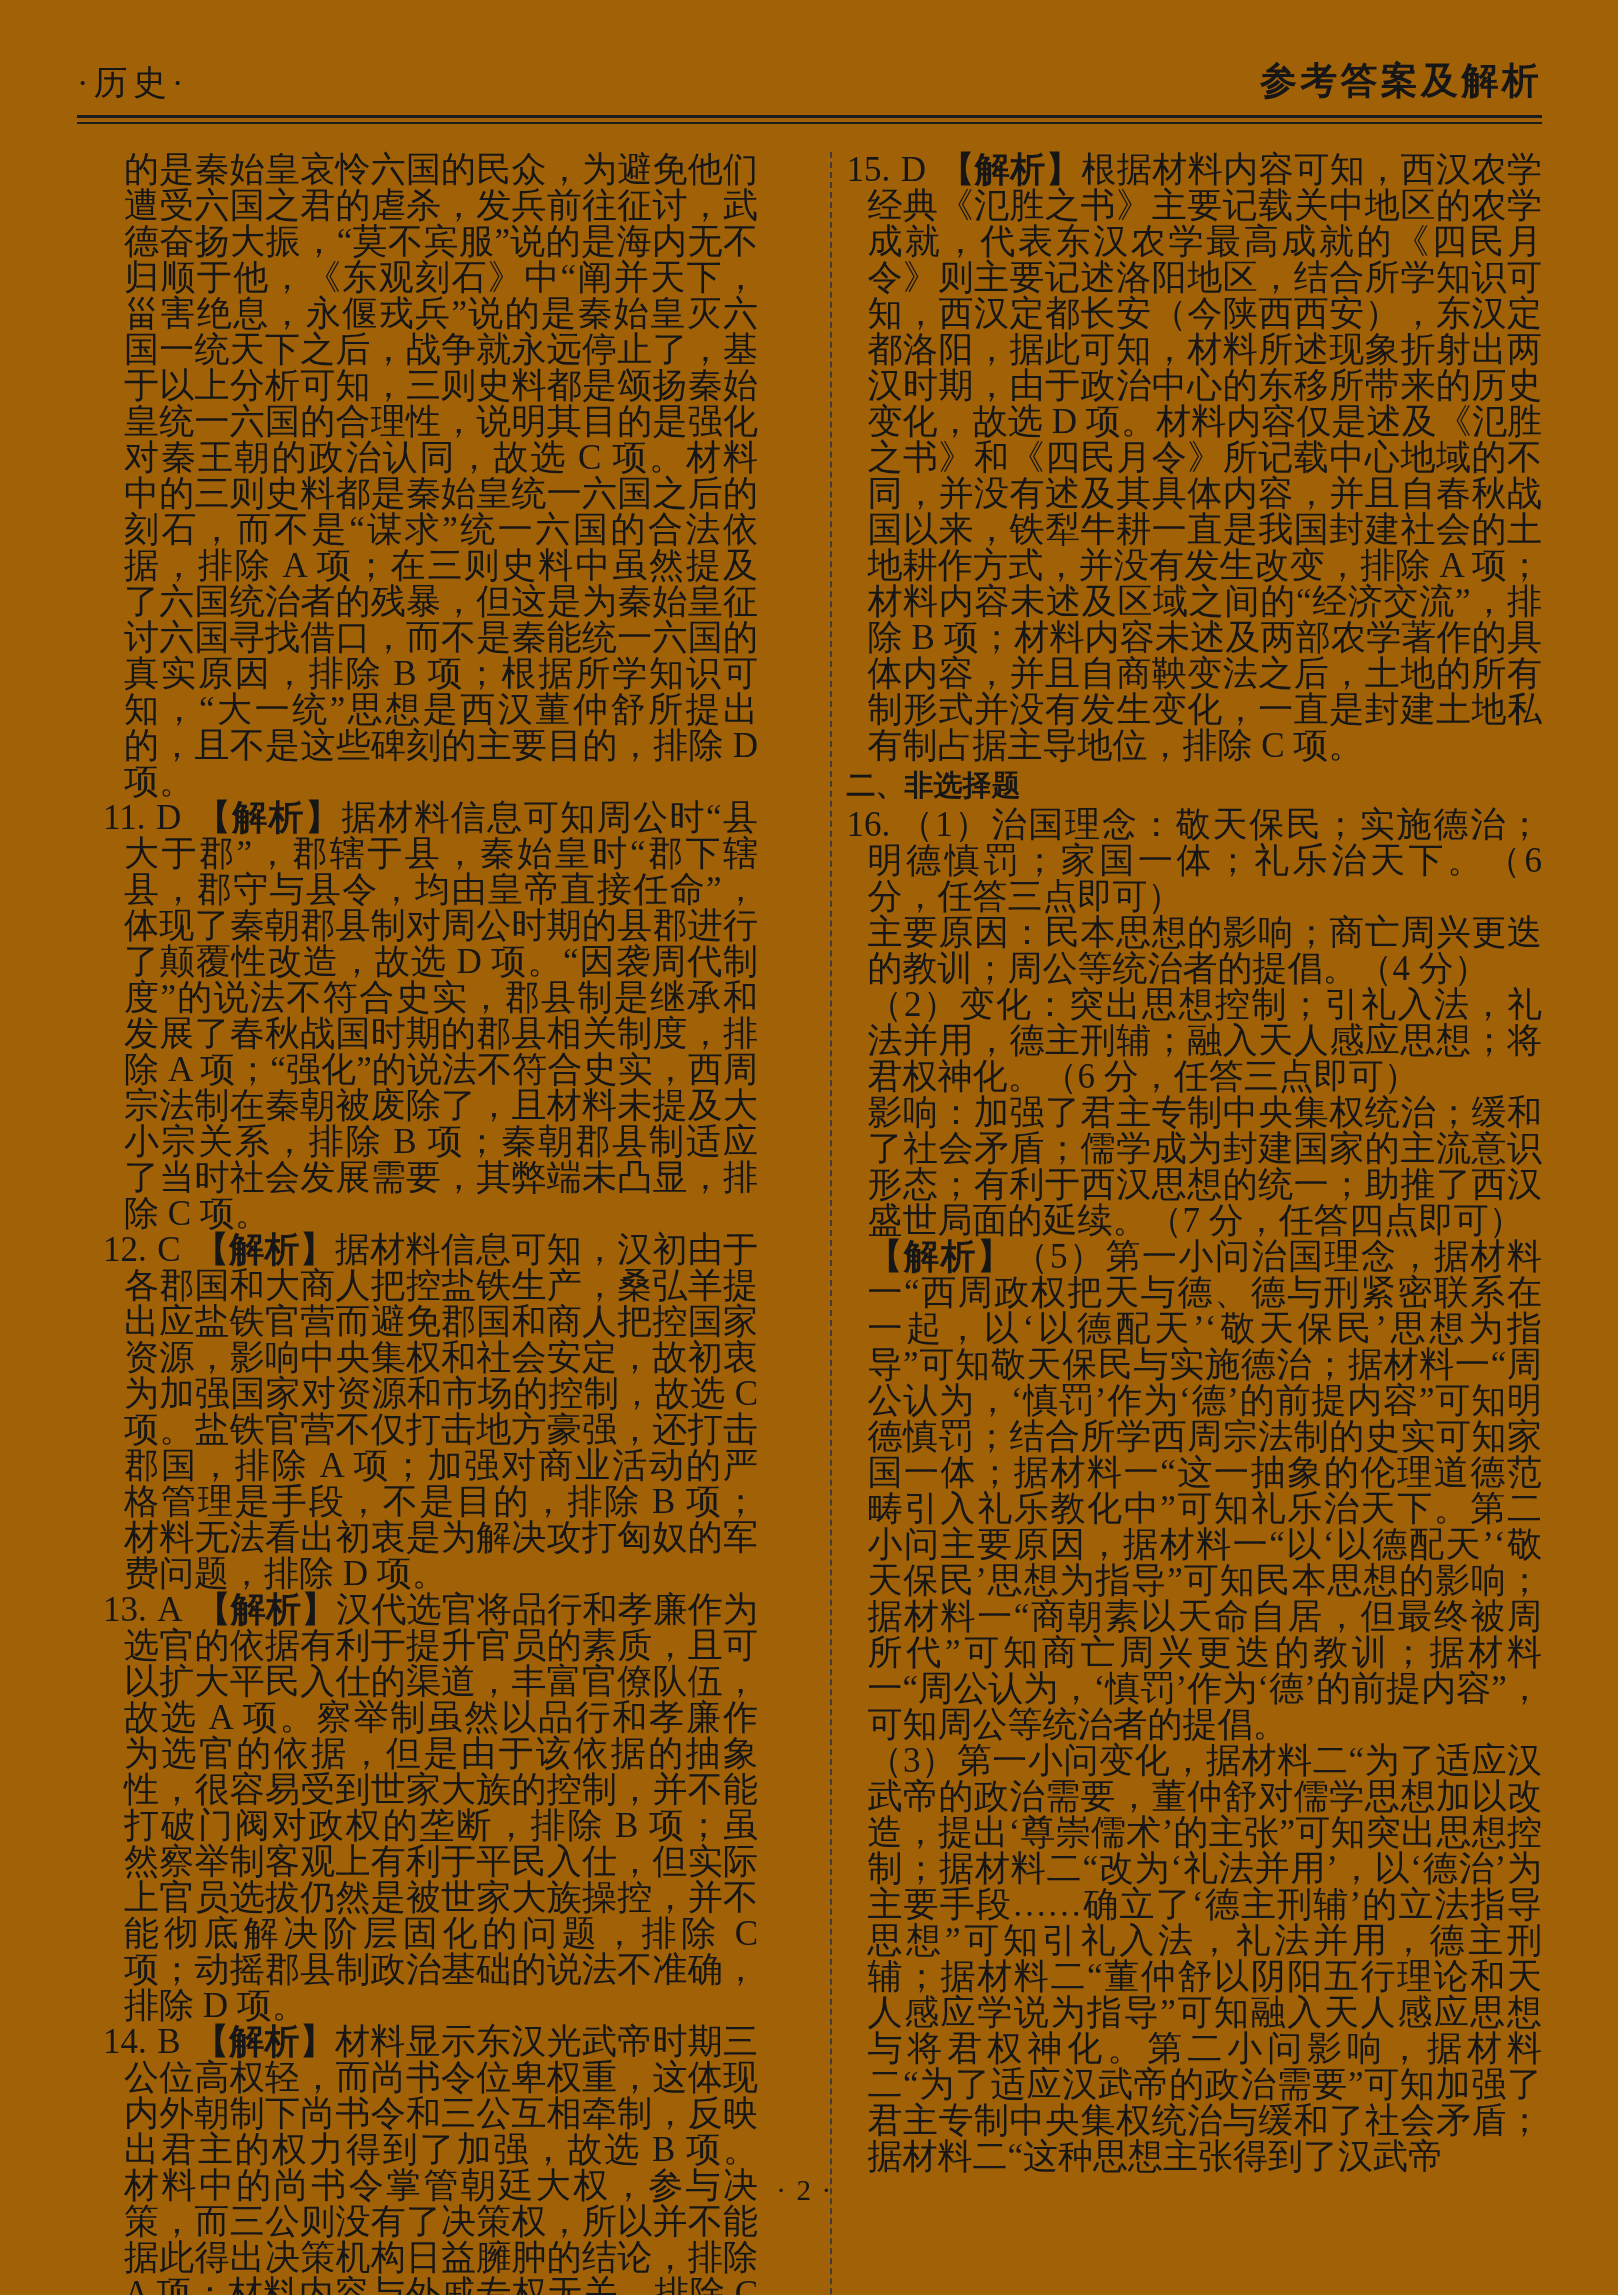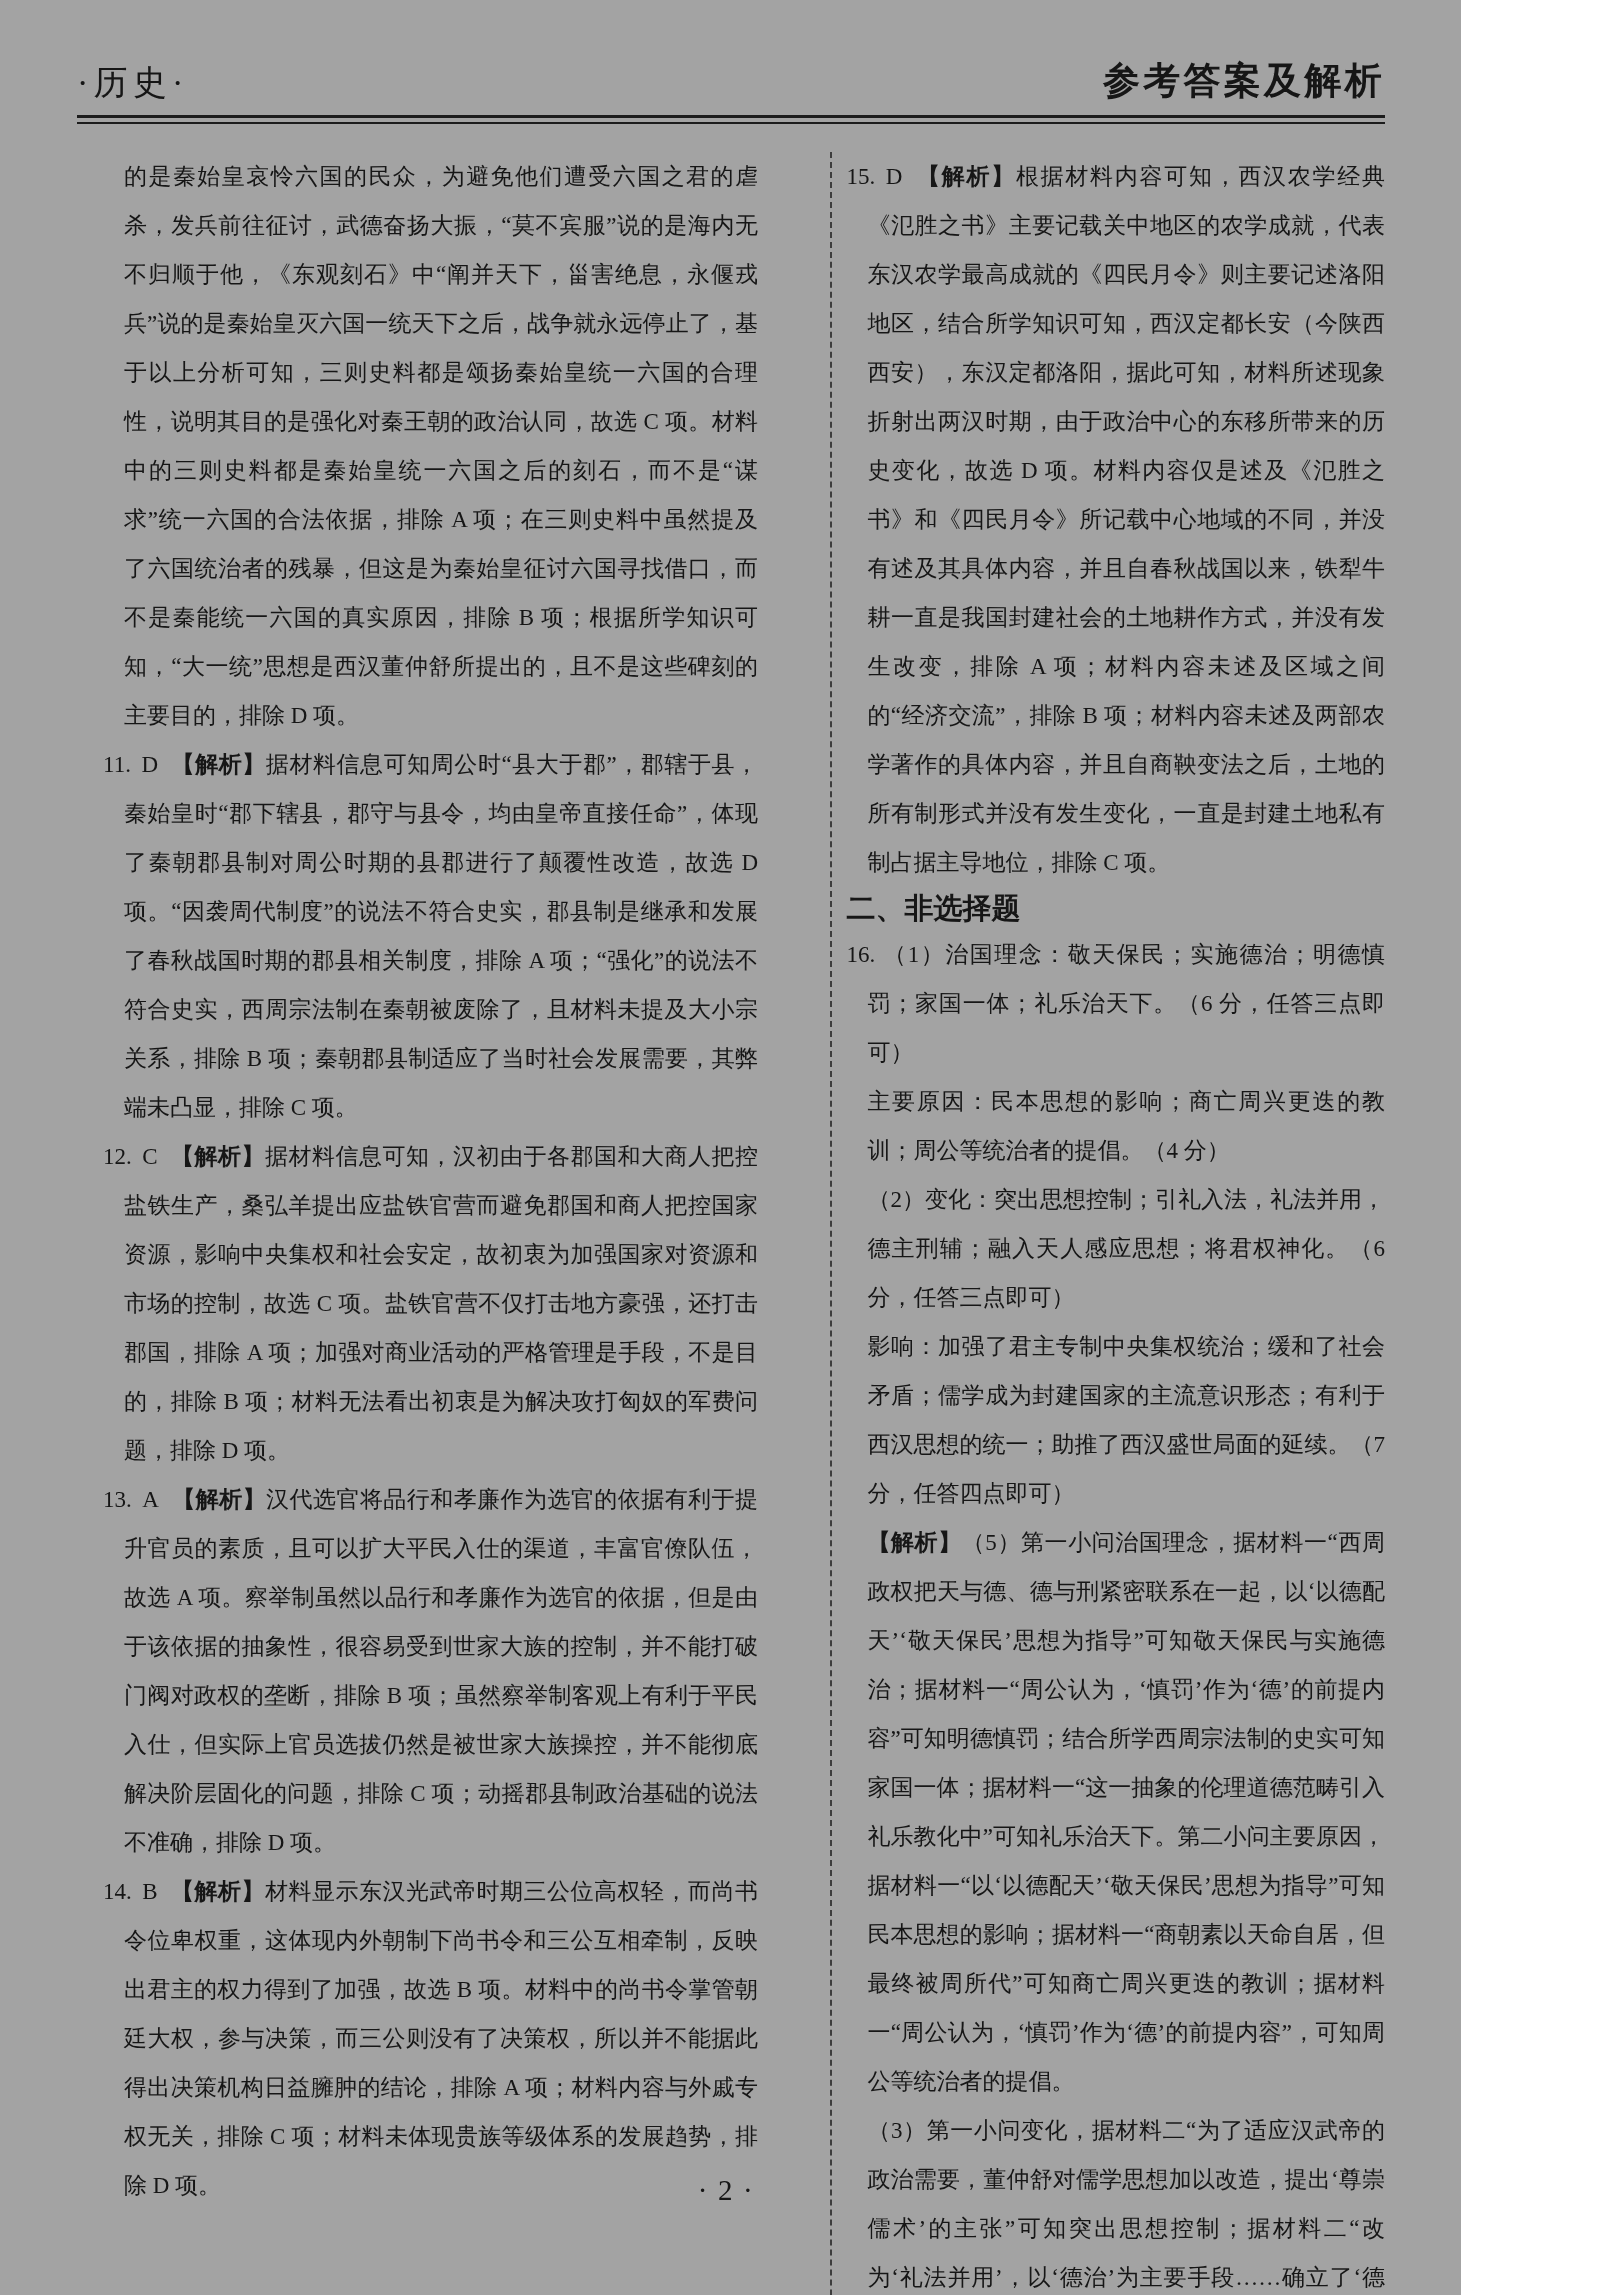--- a/index.html
+++ b/index.html
@@ -1,34 +1,34 @@
 <!DOCTYPE html>
 <html style="font-size:10.5px"><head>
 <meta charset="utf-8">
 <style>
   * { box-sizing: border-box; }
   html, body { margin: 0; padding: 0; background: #ffffff; }
   .page {
     position: relative;
-    width: 1461px;
+    width: 1618px;
     height: 2295px;
-    background: #a3a3a3;
+    background: #a16207;
     padding: 56px 76px 0 77px;
     font-family: "Liberation Serif", "DejaVu Serif", serif;
     color: #161616;
     overflow: hidden;
   }
   .header { display: flex; justify-content: space-between; align-items: flex-end; }
   .header-subject { font-size: 34px; letter-spacing: 5.2px; }
   .header-title  { font-size: 37px; font-weight: bold; letter-spacing: 3.3px; text-align: center; }
   .double-rule { margin-top: 9.2px; height: 9.2px; border-top: 3.9px solid #1c1c1c; border-bottom: 2.6px solid #1c1c1c; }
   .columns { display: flex; align-items: stretch; margin-left: 26px; margin-top: 27.5px; }
   .col-left  { width: 655px; margin-right: 72px; }
   .col-right { flex: 1; border-left: 2px dashed #3d3d3d; padding-left: 14.4px; min-height: 2015px; }
-  .body-text { font-size: 23px; line-height: 49px; text-align: justify; }
+  .body-text { font-size: 35px; line-height: 36px; text-align: justify; }
   .cont  { margin-left: 21px; }
   .qitem { margin-left: 21px; text-indent: -21px; }
   .q-num { margin-right: 10.5px; }
   .q-ans { margin-right: 13px; }
   b.jiexi { font-weight: bold; }
   .section-heading { font-size: 29px; line-height: 43px; font-weight: bold; }
   .block { margin-left: 21px; }
   .block-first { margin-left: 21px; text-indent: -21px; }
   .num16 { margin-right: 6.5px; }
   .footer {

